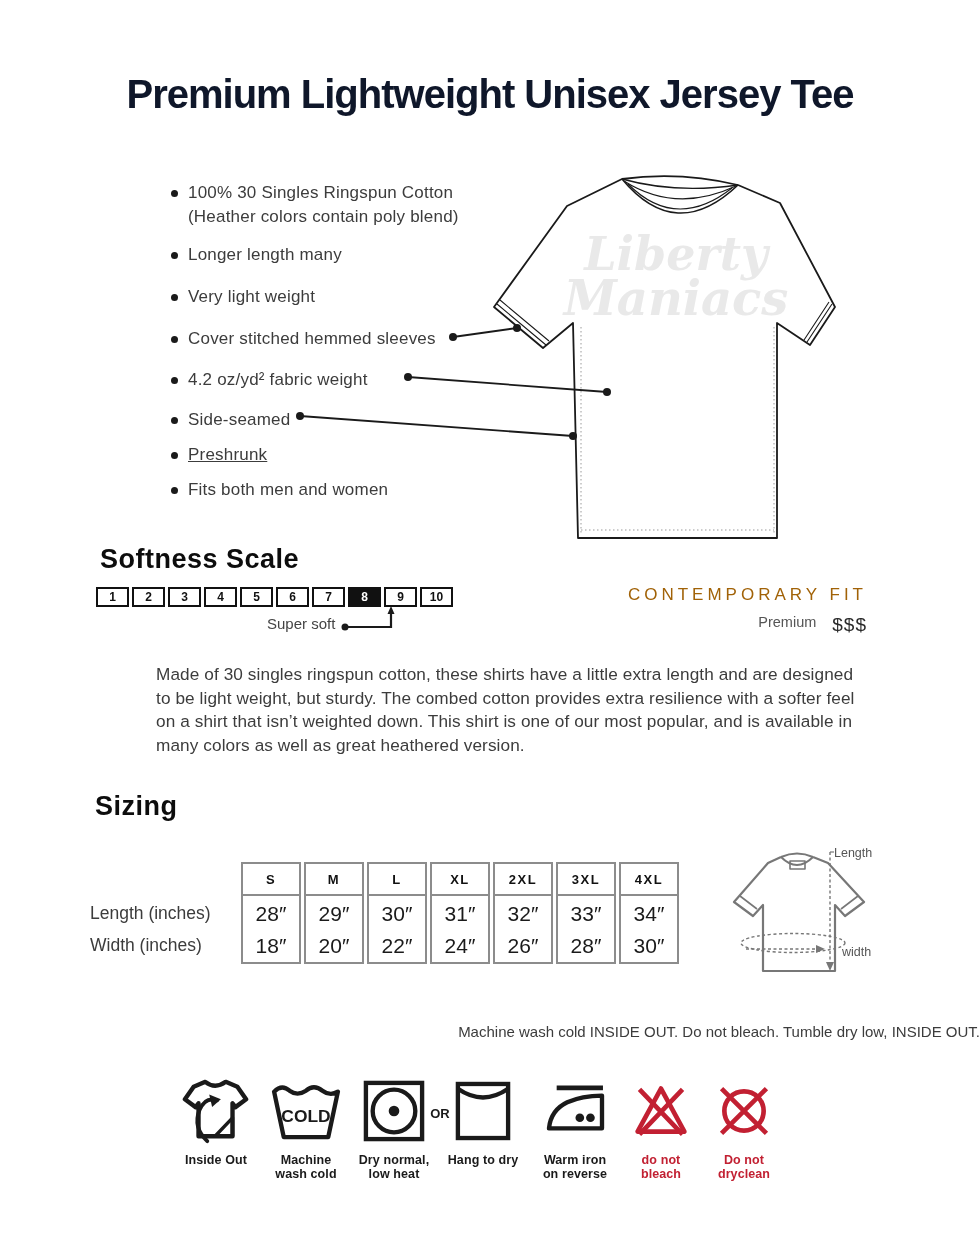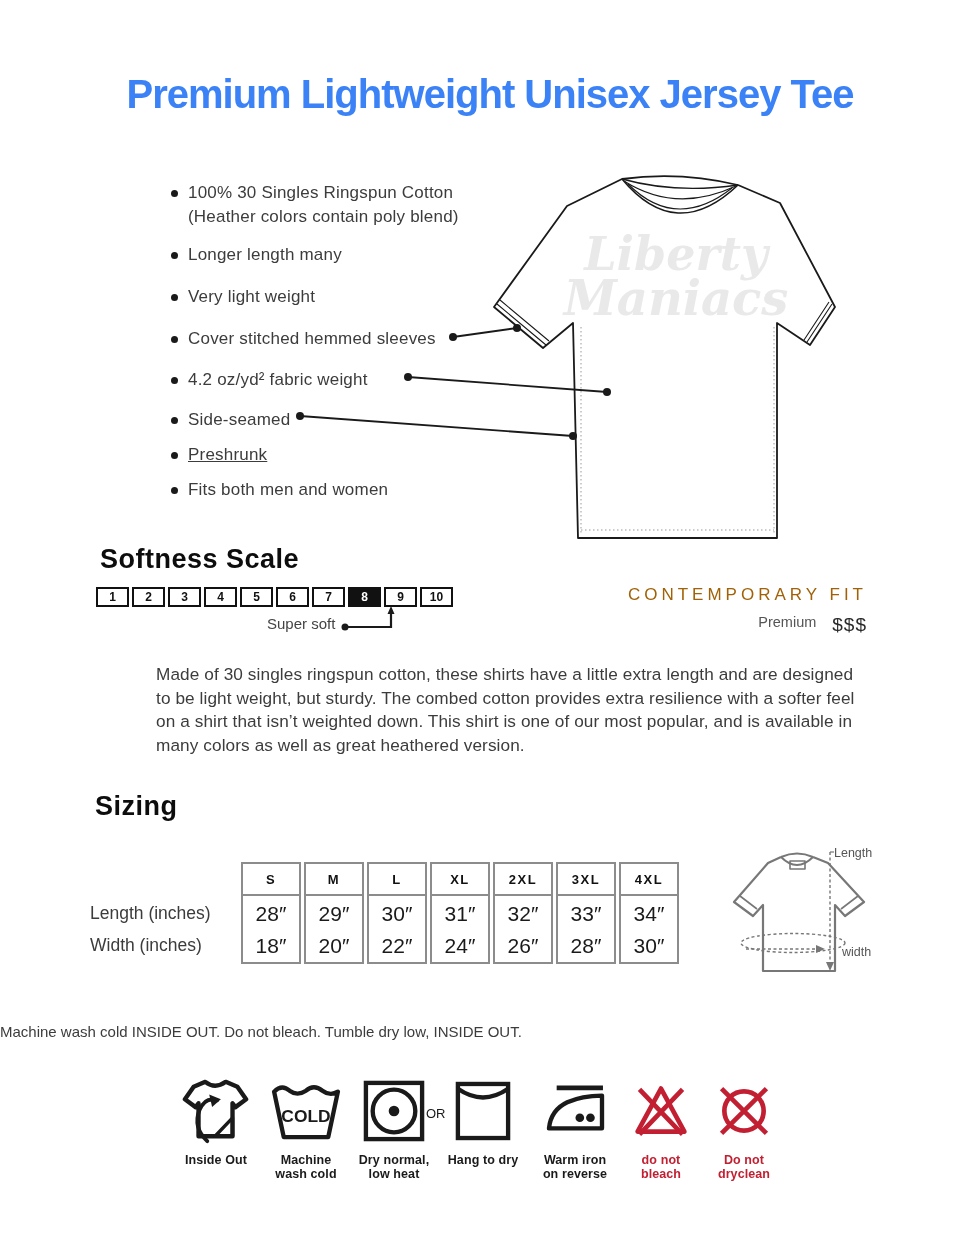--- a/index.html
+++ b/index.html
@@ -6,21 +6,21 @@
   html,body { background:#ffffff; }
   body {
     width:980px; height:1250px; position:relative; overflow:hidden;
     font-family:"Liberation Sans", sans-serif; color:#3c3c3c;
   }
   .abs { position:absolute; }
 
   
   #page-title {
     top:72px; left:0; width:100%; text-align:center;
-    font-size:40px; font-weight:bold; letter-spacing:-1px; color:#3b82f6;
+    font-size:40px; font-weight:bold; letter-spacing:-1px; color:#0f172a;
   }
 
   
   #features { top:181px; left:170px; width:340px; list-style:none; }
   #features li {
     position:relative; padding-left:18px; font-size:17px; line-height:24px;
     color:#3c3c3c; white-space:pre-line; letter-spacing:0.2px;
   }
   #features li::before {
     content:""; position:absolute; left:1px; top:9px;
@@ -78,29 +78,29 @@
   .row-label { font-size:17.5px; color:#3c3c3c; }
   #row-label-length { top:903px; left:90px; }
   #row-label-width  { top:935px; left:90px; }
 
   
   .diagram-label { font-size:12.5px; color:#555; }
   #diagram-length-label { top:846px; left:834px; }
   #diagram-width-label  { top:945px; left:842px; }
 
   
-  #care-instructions { top:1023px; left:0; width:100%; text-align:left; font-size:15px; color:#3c3c3c; }
+  #care-instructions { top:1023px; left:0; width:100%; text-align:right; font-size:15px; color:#3c3c3c; }
   .care-item { position:absolute; top:1076px; text-align:center; }
   .care-icon-box { height:70px; display:flex; align-items:center; justify-content:center; }
   .care-label {
     margin-top:7px; font-size:12.5px; line-height:14px; font-weight:bold;
     color:#1a1a1a; white-space:pre-line; letter-spacing:0.1px;
   }
   .care-item.red .care-label { color:#c22032; }
-  #or-label { top:1106px; left:426px; width:28px; font-size:13px; font-weight:normal; color:#1a1a1a; }
+  #or-label { top:1106px; left:426px; width:28px; text-align:center; font-size:13px; font-weight:bold; color:#1a1a1a; }
 
   svg { display:block; }
   .overlay { pointer-events:none; }
 </style>
 </head>
 <body>
 
 <h1 id="page-title" class="abs">Premium Lightweight Unisex Jersey Tee</h1>
 
 <ul id="features" class="abs">

